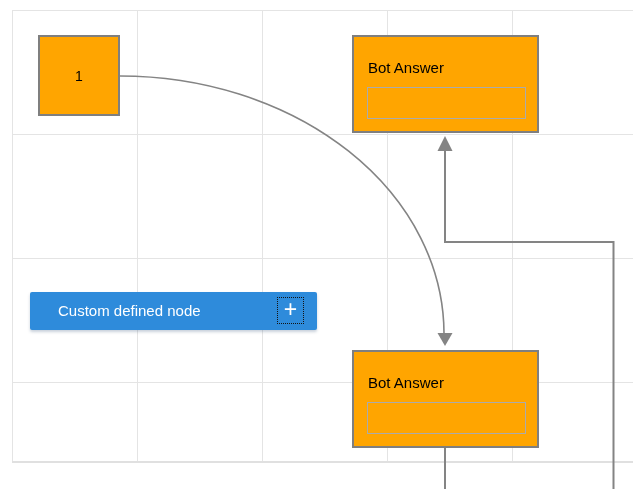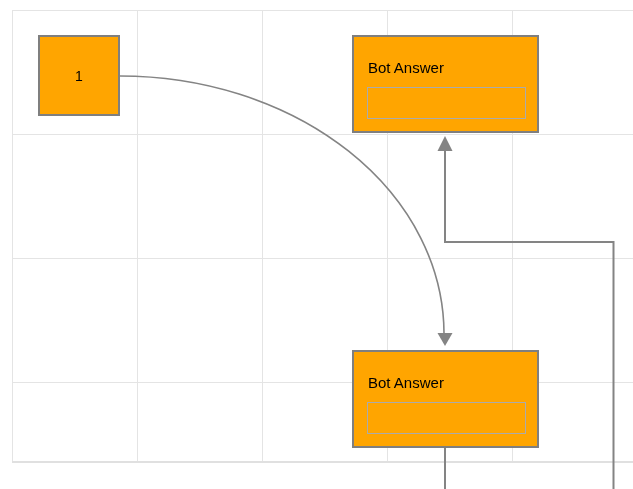--- a/index.html
+++ b/index.html
@@ -121,14 +121,20 @@
   <div class="node node-bot" id="bot-top">
     <div class="bot-title">Bot Answer</div>
     <div class="bot-field"></div>
   </div>
 
   <div class="node node-bot" id="bot-bottom">
     <div class="bot-title">Bot Answer</div>
     <div class="bot-field"></div>
   </div>
 
+  <div class="node node-custom">
+    <span class="custom-label">Custom defined node</span>
+    <div class="add-btn">
+      <span class="plus">+</span>
+    </div>
+  </div>
 
 </div>
 
 </body></html>

